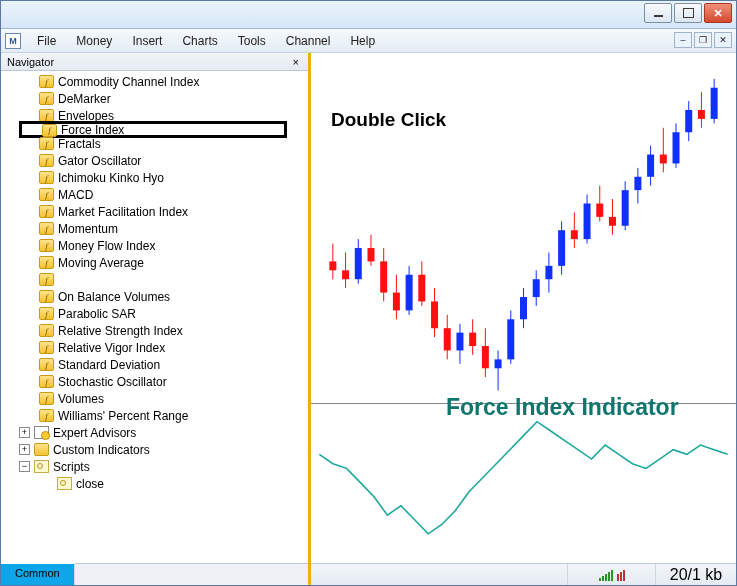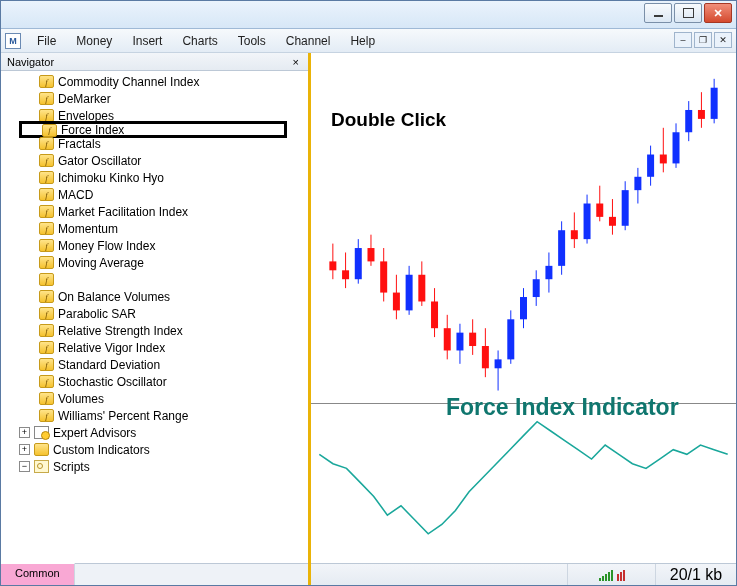--- a/index.html
+++ b/index.html
@@ -39,21 +39,21 @@
   .ea-icon::after { content:""; position:absolute; width:7px; height:7px; background:#ffcc33; border-radius:50%; right:-2px; bottom:-2px; border:1px solid #b8870b;}
   .ci-icon { background:linear-gradient(#ffe48a,#f5c22e); border:1px solid #c79a1a; border-radius:2px; position:relative;}
   .sc-icon { background:#fff8d0; border:1px solid #c7aa4a; position:relative;}
   .sc-icon::before { content:""; position:absolute; width:4px; height:4px; border:1.5px solid #b8932b; border-radius:50%; left:2px; top:2px;}
   .expander { width:11px; height:11px; border:1px solid #8a8a8a; background:#fff; font-size:9px; line-height:8px; text-align:center; margin-right:4px; cursor:pointer;}
   .tree-row.cat { padding-left:18px;}
   .tree-row.script-child { padding-left:56px;}
   .highlight-box { border:3px solid #000; position: relative; margin: -3px 0 -3px 18px; padding: 2px 0 1px 20px; width: 268px; box-sizing: border-box;}
   .nav-tabs { position:absolute; bottom:0; left:0; right:0; height:22px; border-top:1px solid #bcc8d6; display:flex; background:#eef2f7; font-size:11px;}
   .nav-tab { padding:3px 14px; border-right:1px solid #cdd6e1; cursor:pointer;margin-top:28px;}
-  .nav-tab.active { background:#f9a8d4; border-top:1px solid #fff; margin-top:-1px;}
+  .nav-tab.active { background:#0ea5e9; border-top:1px solid #fff; margin-top:-1px;}
 
   
   .tree::-webkit-scrollbar { width:17px; }
   .tree::-webkit-scrollbar-track { background:#f0f0f0; }
   .tree::-webkit-scrollbar-thumb { background:#c7d0db; border:1px solid #9eaab8;}
 
   
   .chart-area { position:absolute; top:0; left:310px; right:0; bottom:0; background:#fff;}
   .chart-main { position:absolute; top:0; left:0; right:0; height:350px; }
   .chart-sub { position:absolute; top:350px; left:0; right:0; bottom:22px; border-top:1px solid #888;}
@@ -199,20 +199,24 @@
           </div>
           <div class="tree-row cat">
             <span class="expander">+</span>
             <span class="special-icon ci-icon"></span>
             <span>Custom Indicators</span>
           </div>
           <div class="tree-row cat">
             <span class="expander">−</span>
             <span class="special-icon sc-icon"></span>
             <span>Scripts</span>
+          </div>
+          <div class="tree-row script-child">
+            <span class="special-icon sc-icon"></span>
+            <span>close</span>
           </div>
         </div>
       <div class="nav-tabs">
         <div class="nav-tab active">Common</div>
         <div class="nav-tab">Favorites</div>
       </div>
     </div>
 
     <div class="chart-area">
       <svg id="candles" class="chart-main" width="100%" height="350" viewBox="0 0 410 350">

